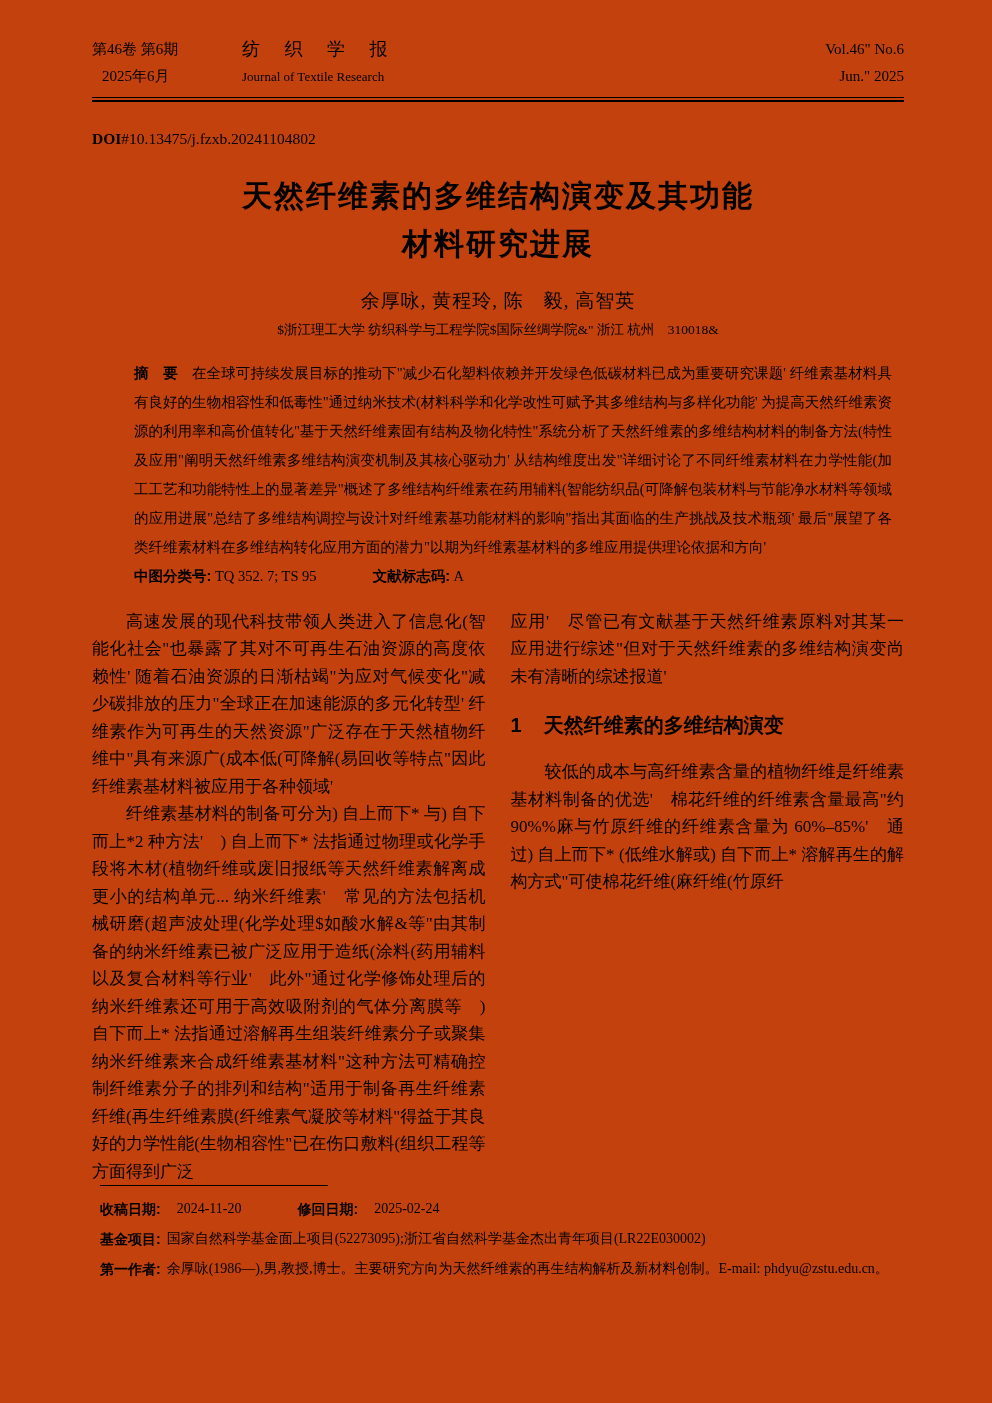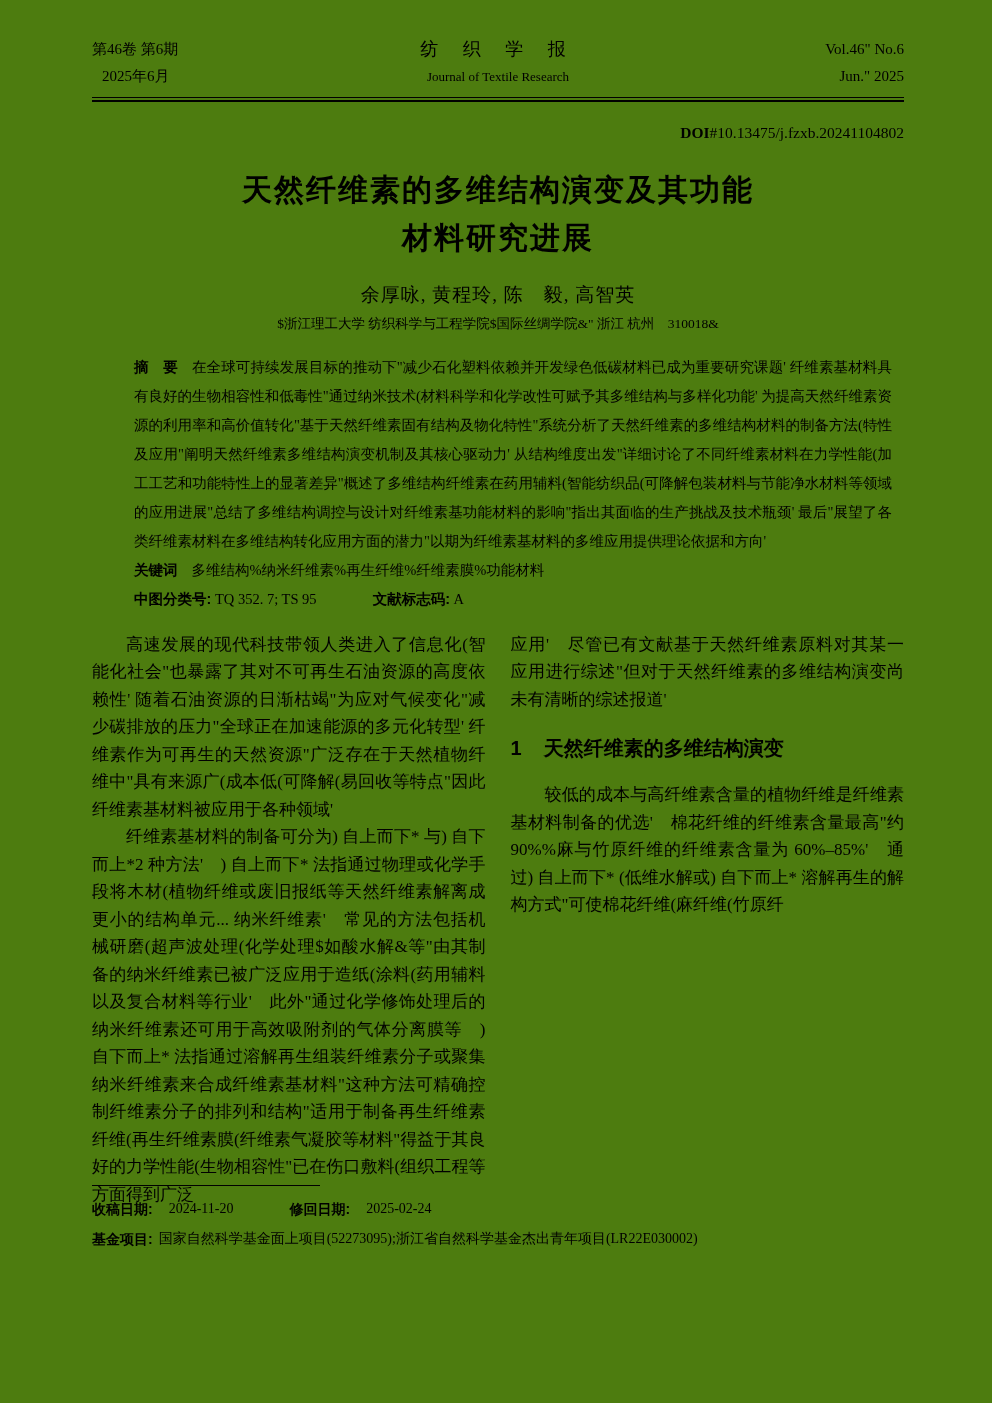--- a/index.html
+++ b/index.html
@@ -1,38 +1,38 @@
 <!DOCTYPE html>
 <html lang="zh"><head>
 <meta charset="utf-8">
 <style>
   * { margin:0; padding:0; box-sizing:border-box; }
   html,body { background:#e8e8e8; }
   .page {
     position:relative;
     width:992px; height:1403px;
     margin:0 auto;
-    background:#4d7c0f;
+    background:#c2410c;
     color:#000;
     font-family:"Liberation Serif","DejaVu Serif",serif;
     padding:36px 88px 0 92px;
     overflow:hidden;
   }
   
   .jheader { display:flex; justify-content:space-between; align-items:flex-start; font-size:15px; line-height:27px; }
   .jheader .hcol { min-width:150px; }
   .hdr-left  { text-align:left; }
   .hdr-left .line2 { padding-left:10px; }
-  .hdr-center { text-align:center; flex:1; }
+  .hdr-center { flex:1; }
   .hdr-center .cn { font-size:18px; letter-spacing:10px; }
   .hdr-center .en { font-size:13px; }
   .hdr-right { text-align:right; }
   .rule-double { margin-top:7px; border-top:1px solid #000; border-bottom:2.5px solid #000; height:4.5px; }
   
-  .doi { margin-top:22px; font-size:15.5px;text-align:right; }
+  .doi { margin-top:28px; font-size:15.5px; }
   .doi .b { font-weight:700; }
   
   .title {
     margin-top:24px; text-align:center;
     font-family:"Liberation Sans","DejaVu Sans",sans-serif;
     font-weight:700; font-size:30px; line-height:48px; letter-spacing:2px;
   }
   .authors { margin-top:20px; text-align:center; font-size:19px; letter-spacing:1px; }
   .affiliation { margin-top:7px; text-align:center; font-size:13.5px; }
   
@@ -51,21 +51,21 @@
   .col p { text-indent:2em; }
   .col p.cont { text-indent:0; }
   .section-heading {
     font-family:"Liberation Sans","DejaVu Sans",sans-serif;
     font-weight:700; font-size:20px; line-height:24px;
     margin:23px 0 21px; text-align:left; text-indent:0;
     display:flex; gap:22px;
   }
   
   .footnote {
-    position:absolute; left:92px; right:88px; top:1185px;
+    position:absolute; left:100px; right:88px; top:1185px;
     font-size:14px; line-height:30px;
   }
   .fn-rule { width:228px; border-top:1.5px solid #000; margin-bottom:8px; }
   .fn-row { display:flex; }
   .fn-row .lbl { white-space:nowrap; font-size:14px; }
   .fn-row .val { margin-left:16px; }
   .fn-pair2 { margin-left:56px; }
   .fn-flex { display:flex; }
   .fn-flex .content { flex:1; margin-left:6px; text-align:justify; }
 </style>
@@ -94,21 +94,20 @@
 
   <h1 class="title">
     <span>天然纤维素的多维结构演变及其功能</span><br>
     <span>材料研究进展</span>
   </h1>
   <div class="authors">余厚咏, 黄程玲, 陈　毅, 高智英</div>
   <div class="affiliation">$浙江理工大学 纺织科学与工程学院$国际丝绸学院&amp;" 浙江 杭州　310018&amp;</div>
 
   <div class="abs-block">
     <p><span class="lbl abs-label">摘　要</span><span>在全球可持续发展目标的推动下"减少石化塑料依赖并开发绿色低碳材料已成为重要研究课题' 纤维素基材料具有良好的生物相容性和低毒性"通过纳米技术(材料科学和化学改性可赋予其多维结构与多样化功能' 为提高天然纤维素资源的利用率和高价值转化"基于天然纤维素固有结构及物化特性"系统分析了天然纤维素的多维结构材料的制备方法(特性及应用"阐明天然纤维素多维结构演变机制及其核心驱动力' 从结构维度出发"详细讨论了不同纤维素材料在力学性能(加工工艺和功能特性上的显著差异"概述了多维结构纤维素在药用辅料(智能纺织品(可降解包装材料与节能净水材料等领域的应用进展"总结了多维结构调控与设计对纤维素基功能材料的影响"指出其面临的生产挑战及技术瓶颈' 最后"展望了各类纤维素材料在多维结构转化应用方面的潜力"以期为纤维素基材料的多维应用提供理论依据和方向'</span></p>
-    <p><span class="lbl kw-label">关键词</span><span>多维结构%纳米纤维素%再生纤维%纤维素膜%功能材料</span></p>
     <p class="clc-row"><span class="lbl">中图分类号:</span> <span>TQ 352. 7;  TS 95</span><span class="gap"></span><span class="lbl">文献标志码:</span> <span>A</span></p>
   </div>
 
   <div class="body-cols">
     <div class="col">
       <p>高速发展的现代科技带领人类进入了信息化(智能化社会"也暴露了其对不可再生石油资源的高度依赖性' 随着石油资源的日渐枯竭"为应对气候变化"减少碳排放的压力"全球正在加速能源的多元化转型' 纤维素作为可再生的天然资源"广泛存在于天然植物纤维中"具有来源广(成本低(可降解(易回收等特点"因此纤维素基材料被应用于各种领域'</p>
       <p>纤维素基材料的制备可分为) 自上而下* 与) 自下而上*2 种方法'　) 自上而下* 法指通过物理或化学手段将木材(植物纤维或废旧报纸等天然纤维素解离成更小的结构单元... 纳米纤维素'　常见的方法包括机械研磨(超声波处理(化学处理$如酸水解&amp;等"由其制备的纳米纤维素已被广泛应用于造纸(涂料(药用辅料以及复合材料等行业'　此外"通过化学修饰处理后的纳米纤维素还可用于高效吸附剂的气体分离膜等　) 自下而上* 法指通过溶解再生组装纤维素分子或聚集纳米纤维素来合成纤维素基材料"这种方法可精确控制纤维素分子的排列和结构"适用于制备再生纤维素纤维(再生纤维素膜(纤维素气凝胶等材料"得益于其良好的力学性能(生物相容性"已在伤口敷料(组织工程等方面得到广泛</p>
     </div>
     <div class="col">
       <p class="cont">应用'　尽管已有文献基于天然纤维素原料对其某一应用进行综述"但对于天然纤维素的多维结构演变尚未有清晰的综述报道'</p>
@@ -125,15 +124,19 @@
     <div class="fn-row">
       <span class="lbl">收稿日期:</span>
       <span class="val">2024-11-20</span>
       <span class="lbl fn-pair2">修回日期:</span>
       <span class="val">2025-02-24</span>
     </div>
     <div class="fn-flex">
       <span class="lbl">基金项目:</span>
       <span class="content">国家自然科学基金面上项目(52273095);浙江省自然科学基金杰出青年项目(LR22E030002)</span>
     </div>
+    <div class="fn-flex">
+      <span class="lbl">第一作者:</span>
+      <span class="content">余厚咏(1986—),男,教授,博士。主要研究方向为天然纤维素的再生结构解析及新材料创制。E-mail: phdyu@zstu.edu.cn。</span>
+    </div>
   </div>
 
 </div>
 
 </body></html>

